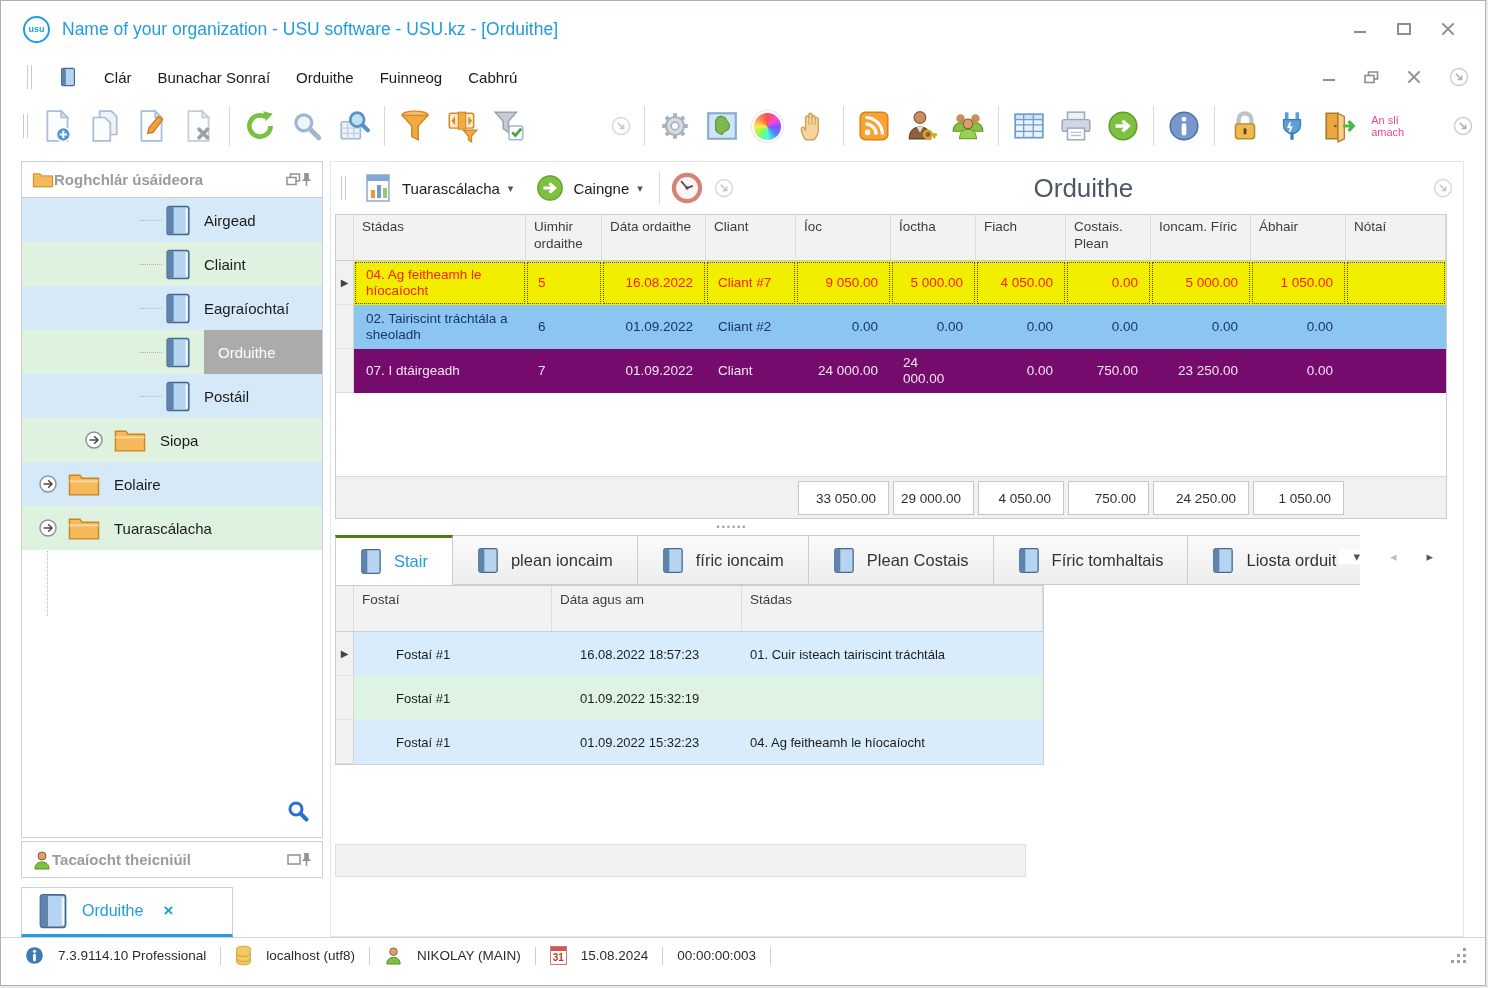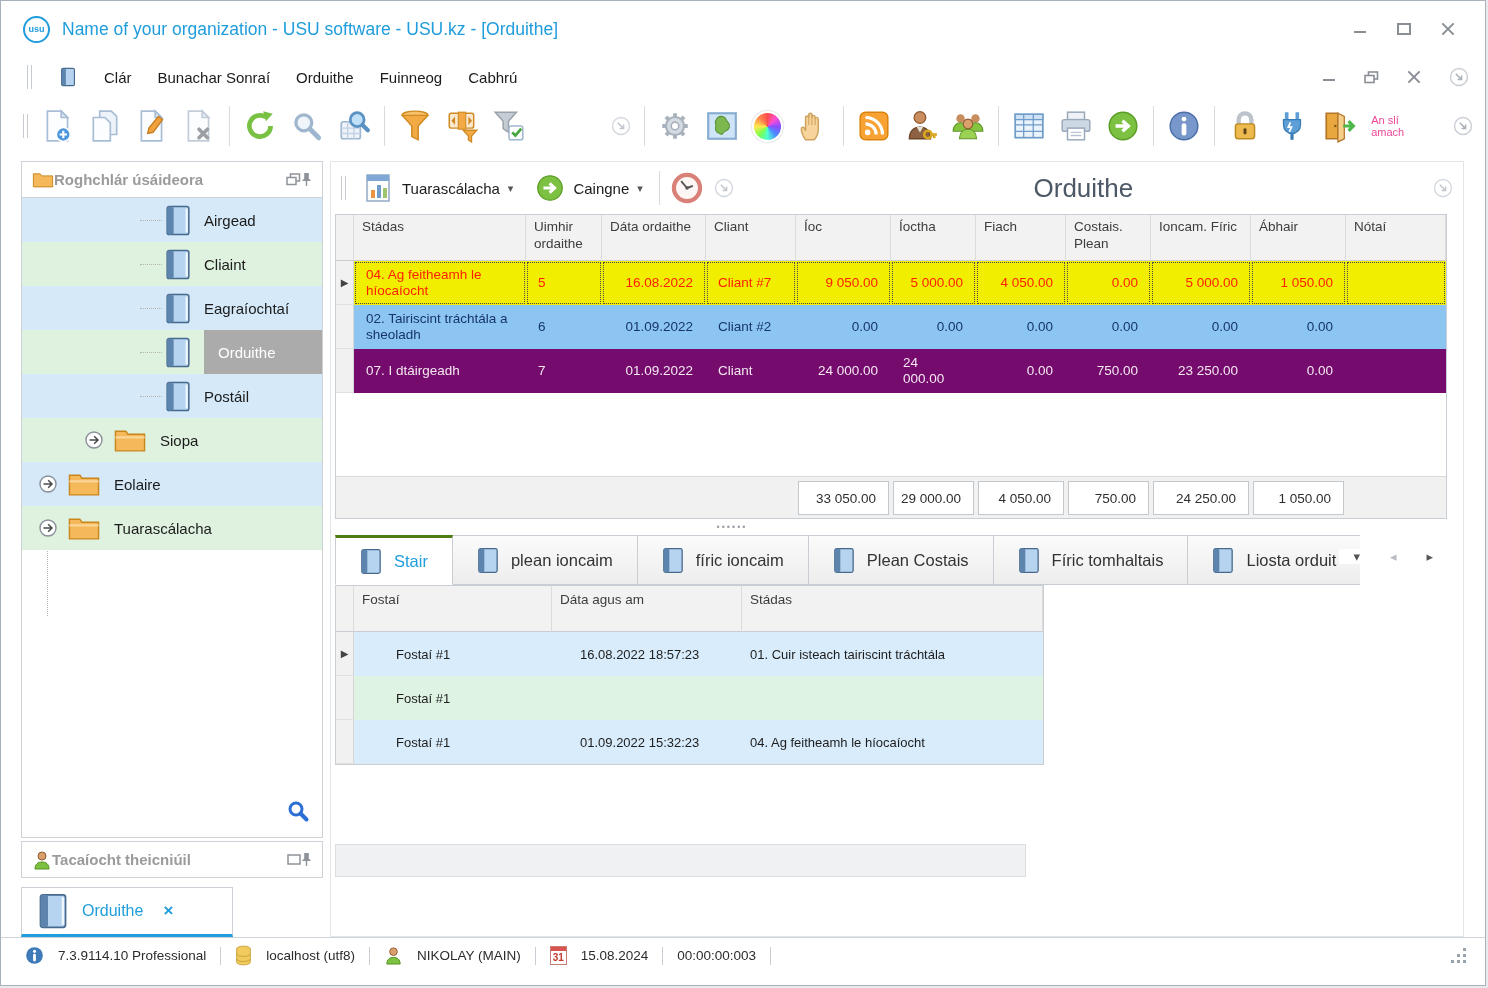--- a/index.html
+++ b/index.html
@@ -635,20 +635,21 @@
           <div class="rowsel">
               <span>▶</span>
             </div>
           <div class="c first">Fostaí #1</div>
           <div class="c" style="padding-left:28px">16.08.2022 18:57:23</div>
           <div class="c" style="padding-left:8px">01. Cuir isteach tairiscint tráchtála</div>
         </div>
         <div class="hgrid hrow hgreen">
           <div class="rowsel"></div>
           <div class="c first">Fostaí #1</div>
+          <div class="c" style="padding-left:28px">01.09.2022 15:32:19</div>
         </div>
         <div class="hgrid hrow hblue">
           <div class="rowsel"></div>
           <div class="c first">Fostaí #1</div>
           <div class="c" style="padding-left:28px">01.09.2022 15:32:23</div>
           <div class="c" style="padding-left:8px">04. Ag feitheamh le híocaíocht</div>
         </div>
       </div>
 
       <div class="bottom-strip"></div>

